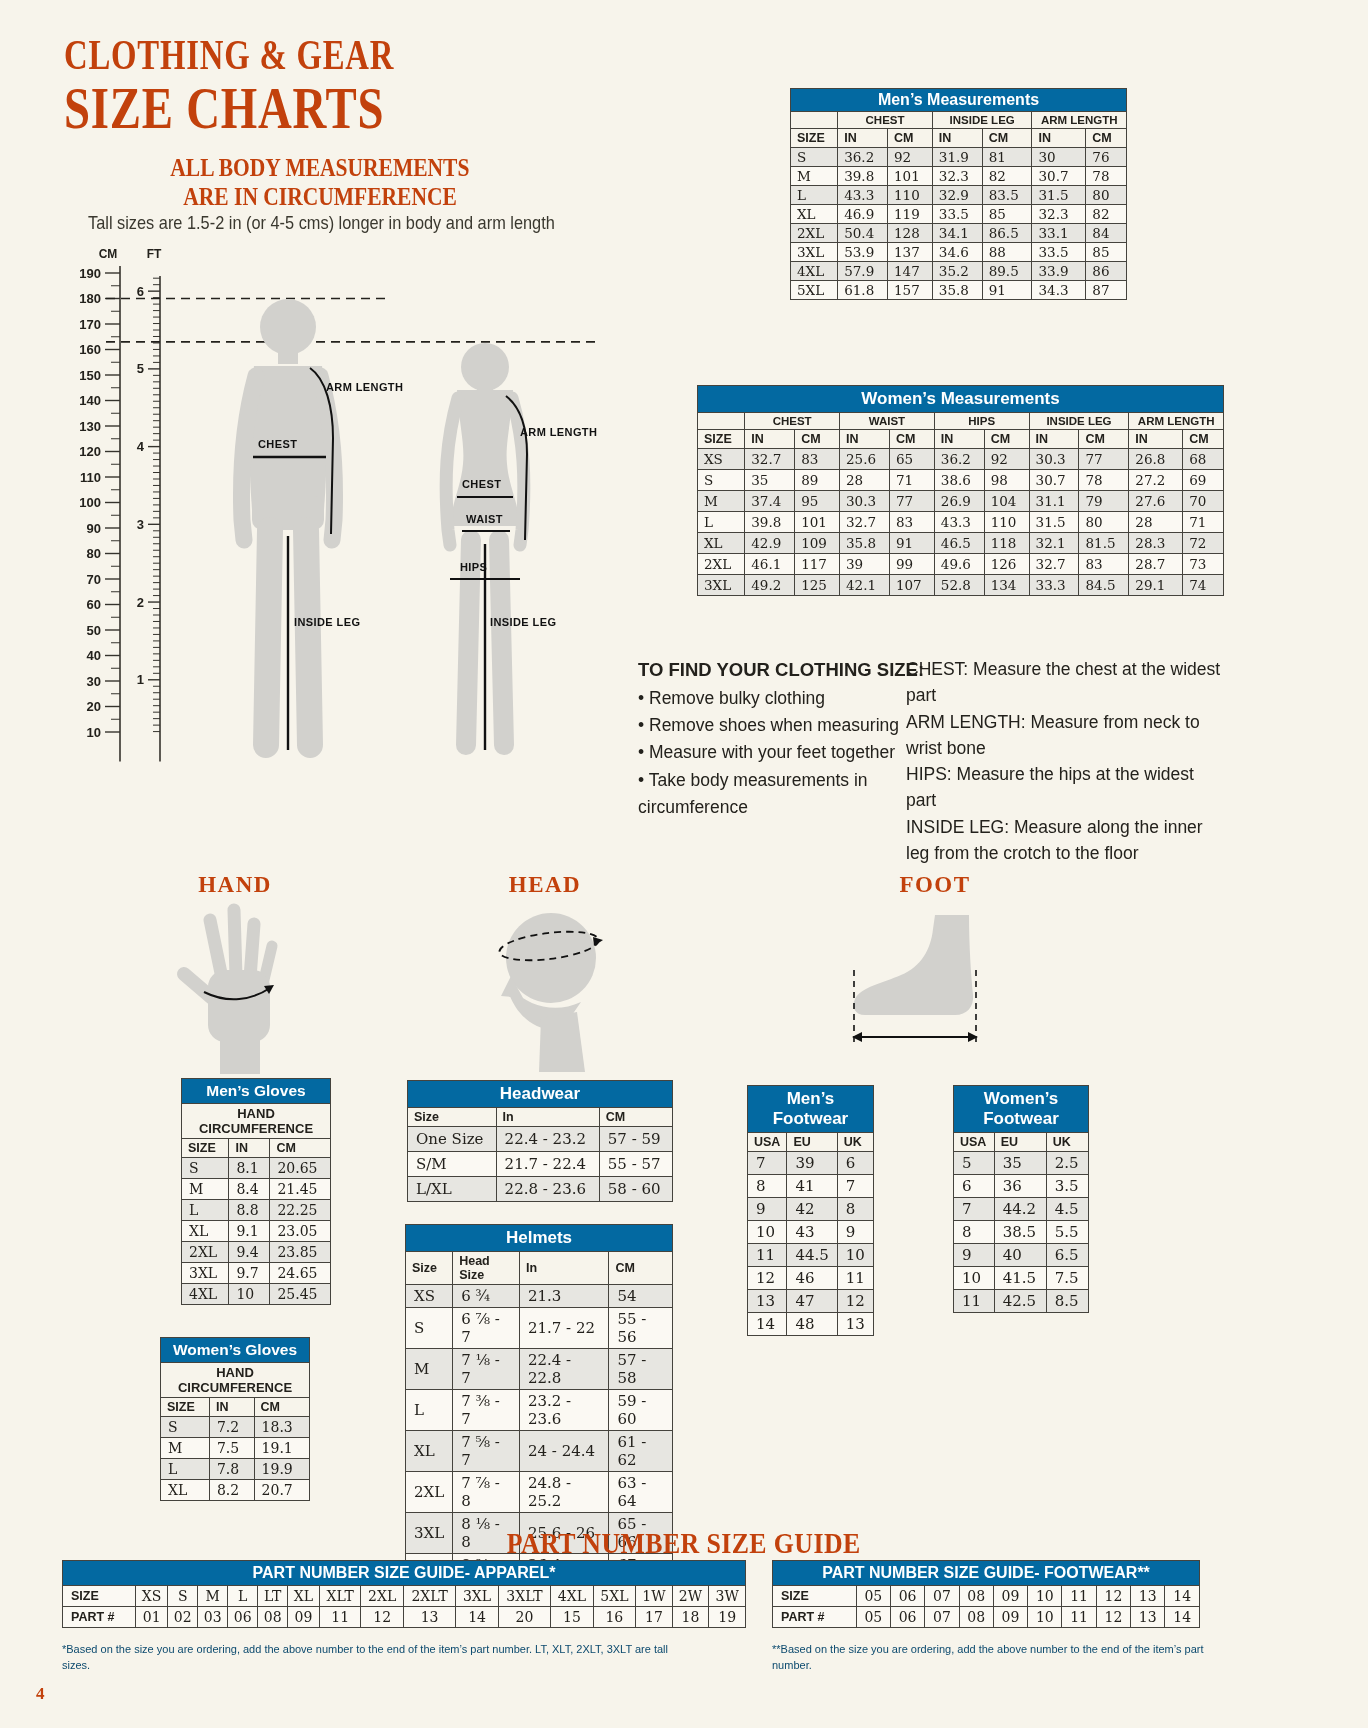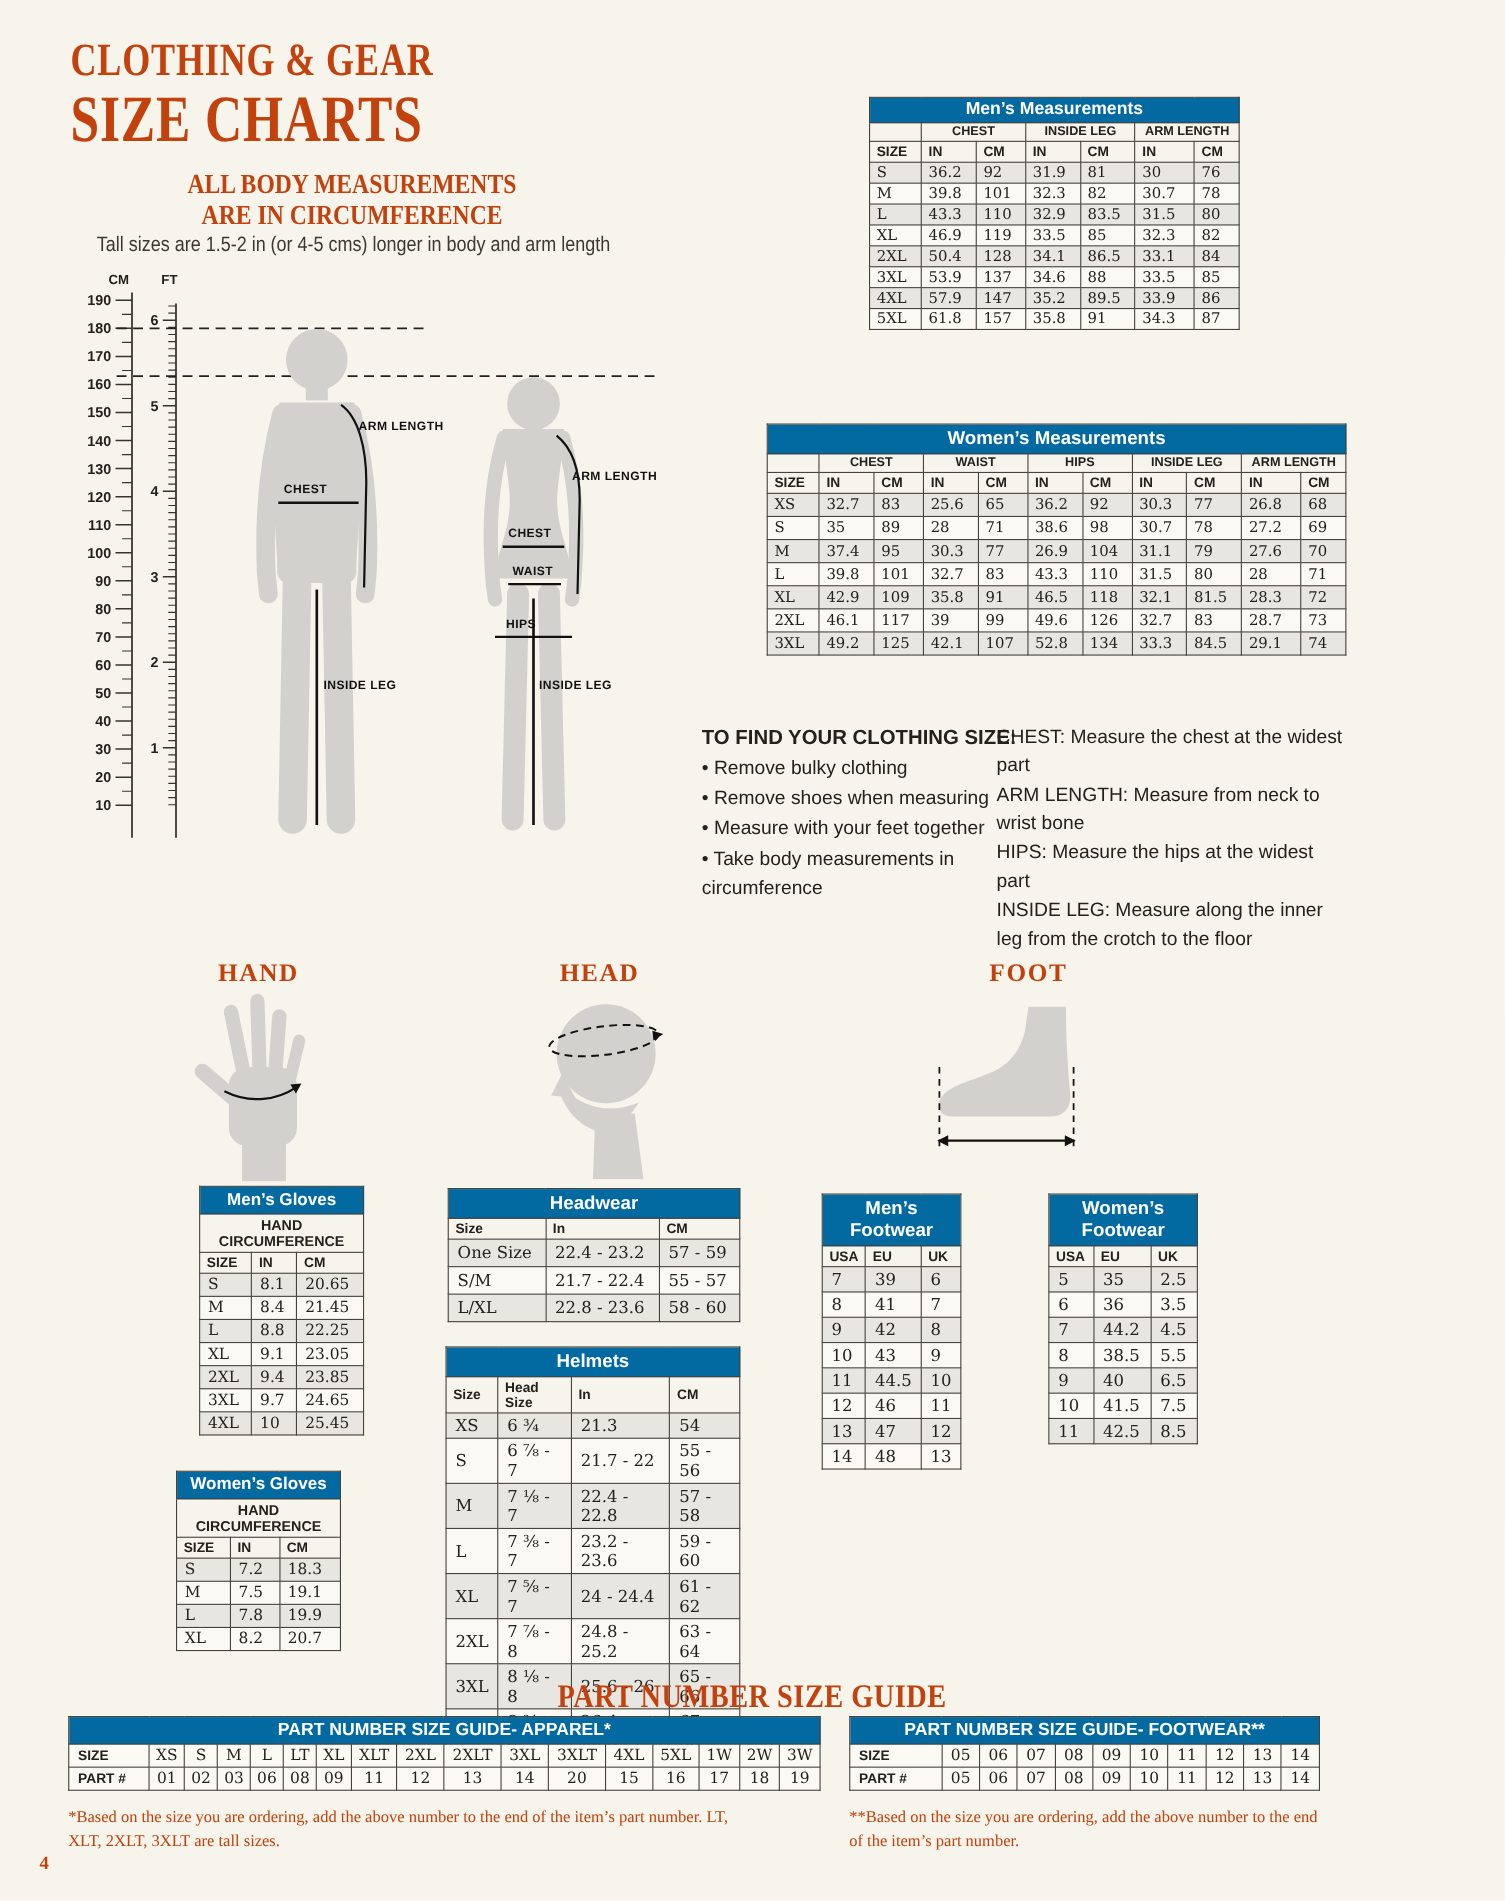--- a/index.html
+++ b/index.html
@@ -41,21 +41,21 @@
   #headwear td,#helmets td{font-size:15px;padding:3px 8px;}
   #helmets{left:405px;top:1224px;width:268px;}
   #helmets td{padding:2px 8px;}
   #mens-foot{left:747px;top:1085px;width:125px;}
   #womens-foot{left:953px;top:1085px;width:136px;}
   #mens-foot td,#womens-foot td{font-size:15px;padding:2px 8px;}
   #pn-heading{left:0;top:1526px;width:1368px;text-align:center;font-size:30px;font-weight:700;letter-spacing:.5px;}
   #pn-apparel{left:62px;top:1560px;width:684px;}
   #pn-footwear{left:772px;top:1560px;width:428px;}
   #pn-apparel tr.ttl th,#pn-footwear tr.ttl th{font-size:16px;}
-  .note{font-family:Liberation Serif, serif;font-size:15px;line-height:1.45;color:#c2410c;}
+  .note{font-family:Liberation Sans, sans-serif;font-size:11px;line-height:1.45;color:#0c4a6e;}
   #pn-apparel-note{left:62px;top:1642px;width:614px;}
   #pn-footwear-note{left:772px;top:1642px;width:440px;}
   #pagenum{left:36px;top:1684px;font-size:17px;font-weight:700;}
   svg text{font-family:"Liberation Sans",sans-serif;}
   .figlabel{font-size:11px;font-weight:700;letter-spacing:.4px;fill:#111;}
 </style>
 </head>
 <body>
 
 <div class="page">

